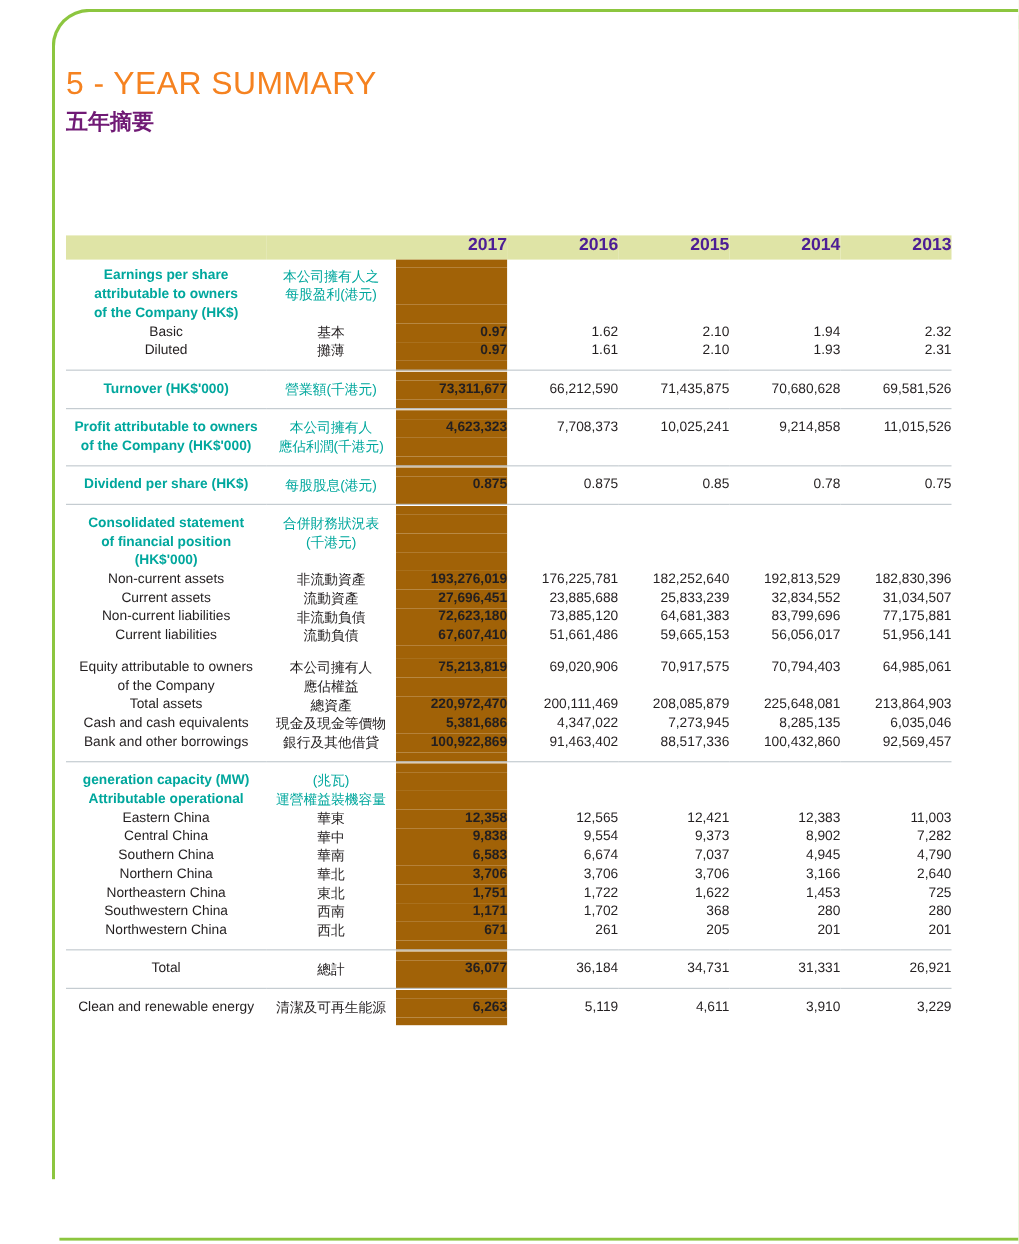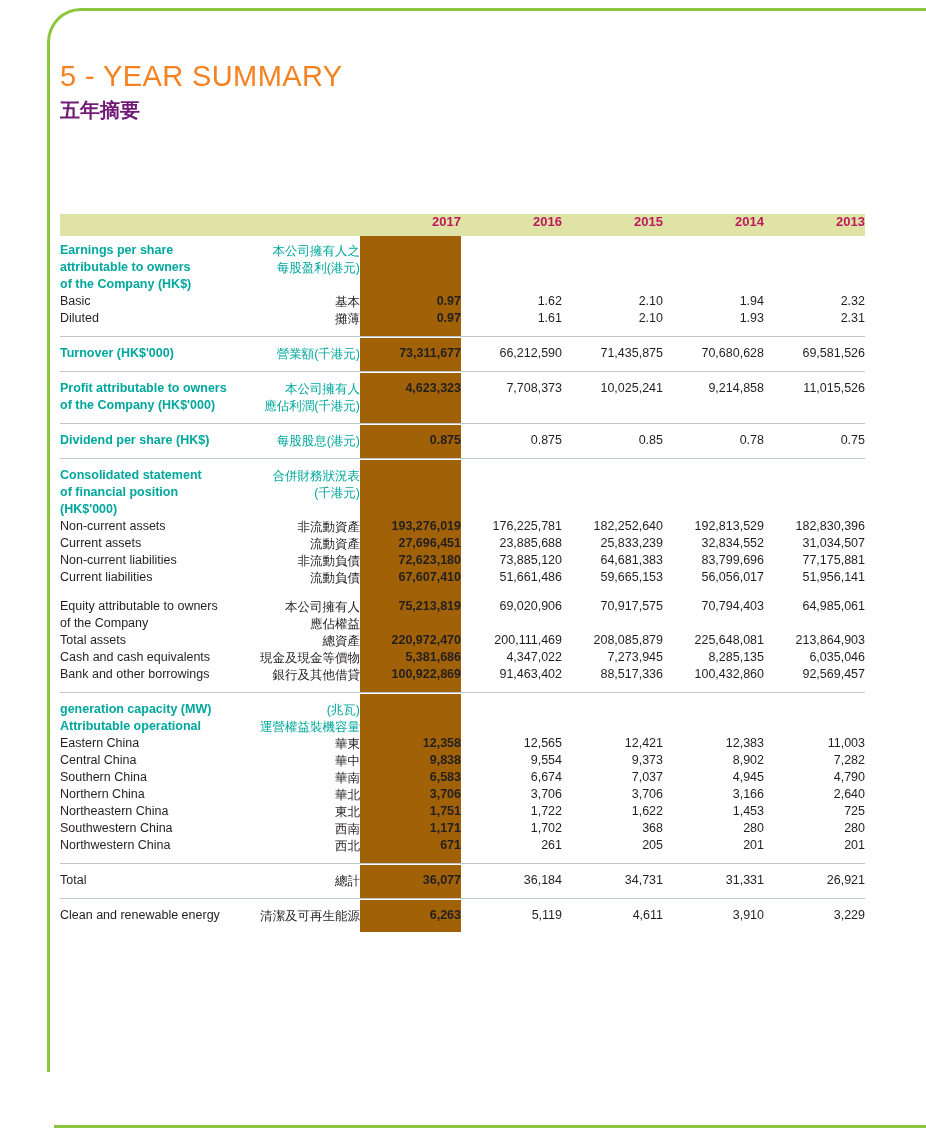--- a/index.html
+++ b/index.html
@@ -79,36 +79,36 @@
     padding: 0;
     vertical-align: top;
   }
 
   .hdr-row td {
     background: #dfe4a6;
     height: 22px;
     font-weight: bold;
     text-align: right;
     padding: 3px 8px 3px 0;
-    font-size: 13px;
-    color: #be185d;
+    font-size: 16px;
+    color: #4c1d95;
   }
   .hdr-row td.label-en, .hdr-row td.label-zh {
     text-align: left;
   }
 
   td.label-en {
     width: 182px;
     padding: 1px 4px 1px 0;
-    text-align: left;
+    text-align: center;
   }
   td.label-zh {
     width: 118px;
     padding: 1px 6px 1px 0;
-    text-align: right;
+    text-align: center;
   }
   td.num {
     width: 101px;
     text-align: right;
     padding: 1px 8px 1px 2px;
     white-space: nowrap;
   }
   td.num.col2017 {
     background: #a16207;
     font-weight: bold;

